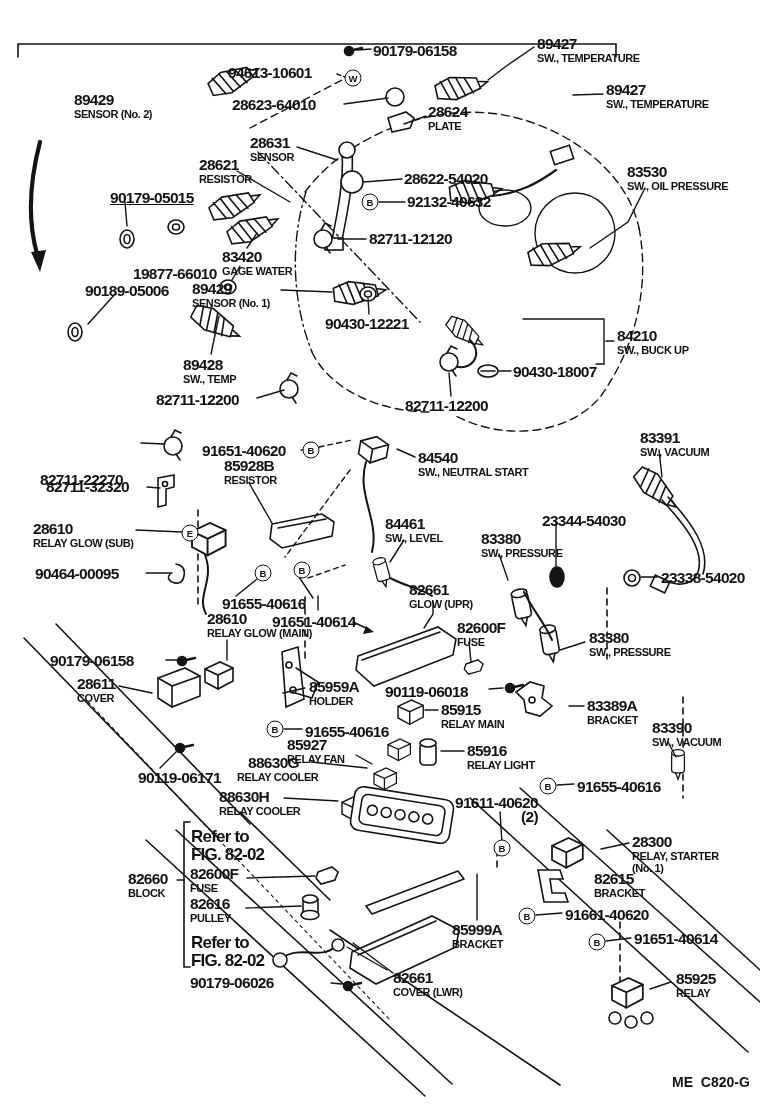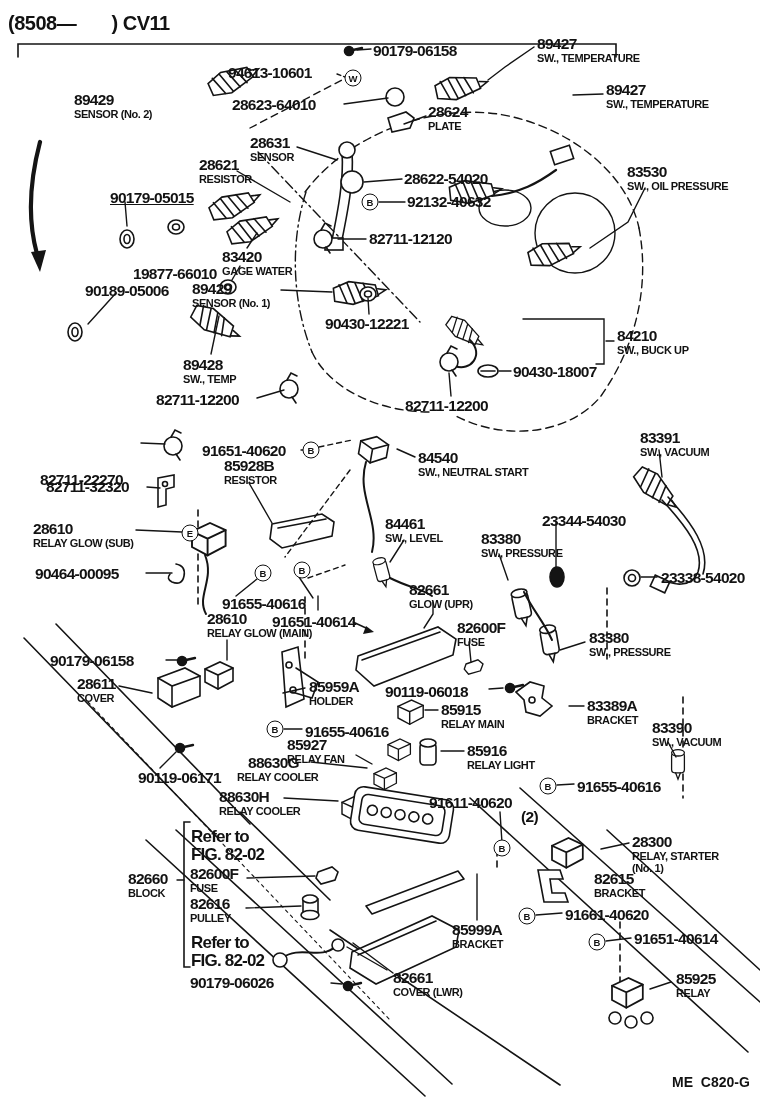--- a/index.html
+++ b/index.html
@@ -274,21 +274,20 @@
       <line x1="331" y1="983" x2="342" y2="984"></line>
       <line x1="387" y1="970" x2="347" y2="947"></line>
       <line x1="393" y1="973" x2="353" y2="943"></line>
       <line x1="477" y1="920" x2="477" y2="874"></line>
       <line x1="536" y1="915" x2="562" y2="913"></line>
       <line x1="606" y1="941" x2="631" y2="938"></line>
       <line x1="671" y1="982" x2="650" y2="989"></line>
     </g>
   </svg>
 
-  <div class="hdr">(8508—       ) CV11</div>
 
   <div id="labels">
       <div class="part-label" style="left: 74px; top: 92px;">
         <div class="part-num">89429</div>
         <div class="part-desc">SENSOR (No. 2)</div>
       </div>
       <div class="part-label" style="left: 373px; top: 43px;">
         <div class="part-num">90179-06158</div>
       </div>
       <div class="part-label" style="left: 537px; top: 36px;">
@@ -475,21 +474,21 @@
         <div class="part-num">85916</div>
         <div class="part-desc">RELAY LIGHT</div>
       </div>
       <div class="part-label" style="left: 219px; top: 789px;">
         <div class="part-num">88630H</div>
         <div class="part-desc">RELAY COOLER</div>
       </div>
       <div class="part-label" style="left: 577px; top: 779px;">
         <div class="part-num">91655-40616</div>
       </div>
-      <div class="part-label" style="left: 429px; top: 795px;">
+      <div class="part-label" style="left: 455px; top: 795px;">
         <div class="part-num">91611-40620</div>
       </div>
       <div class="part-label" style="left: 521px; top: 809px;">
         <div class="part-num">(2)</div>
       </div>
       <div class="part-label" style="left: 632px; top: 834px;">
         <div class="part-num">28300</div>
         <div class="part-desc">RELAY, STARTER</div>
         <div class="part-desc">(No. 1)</div>
       </div>

